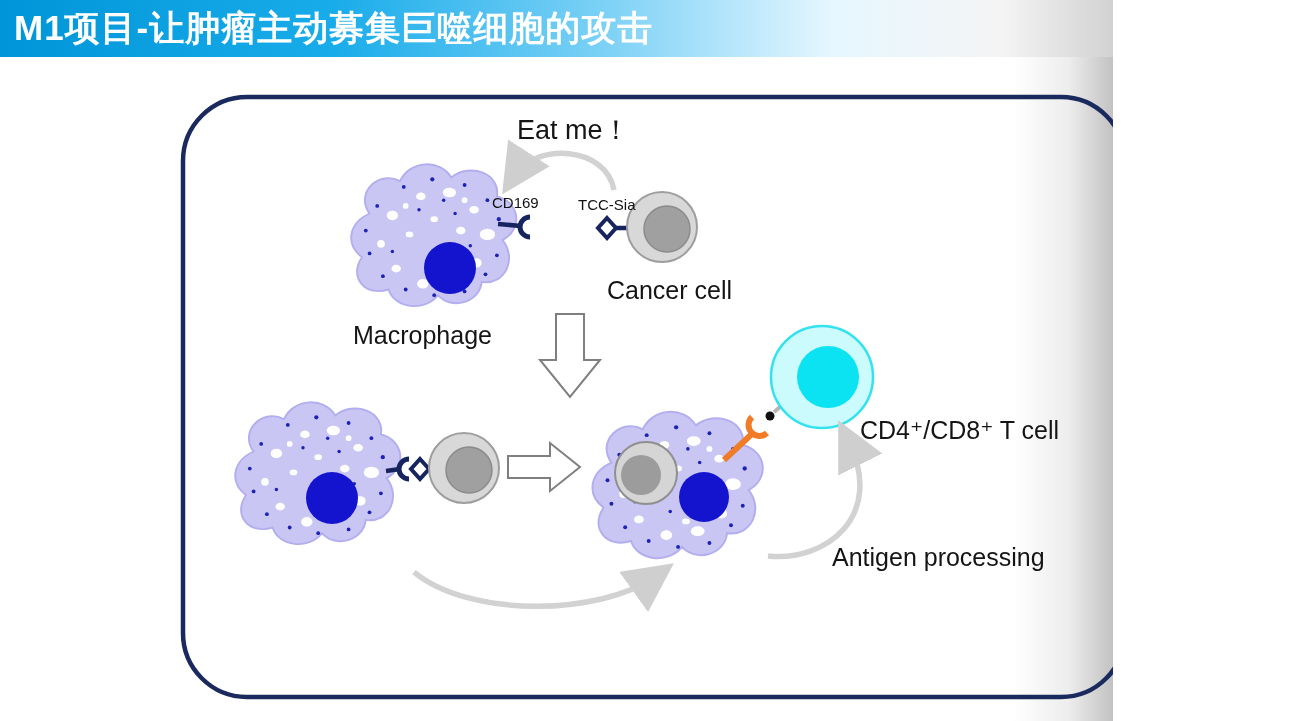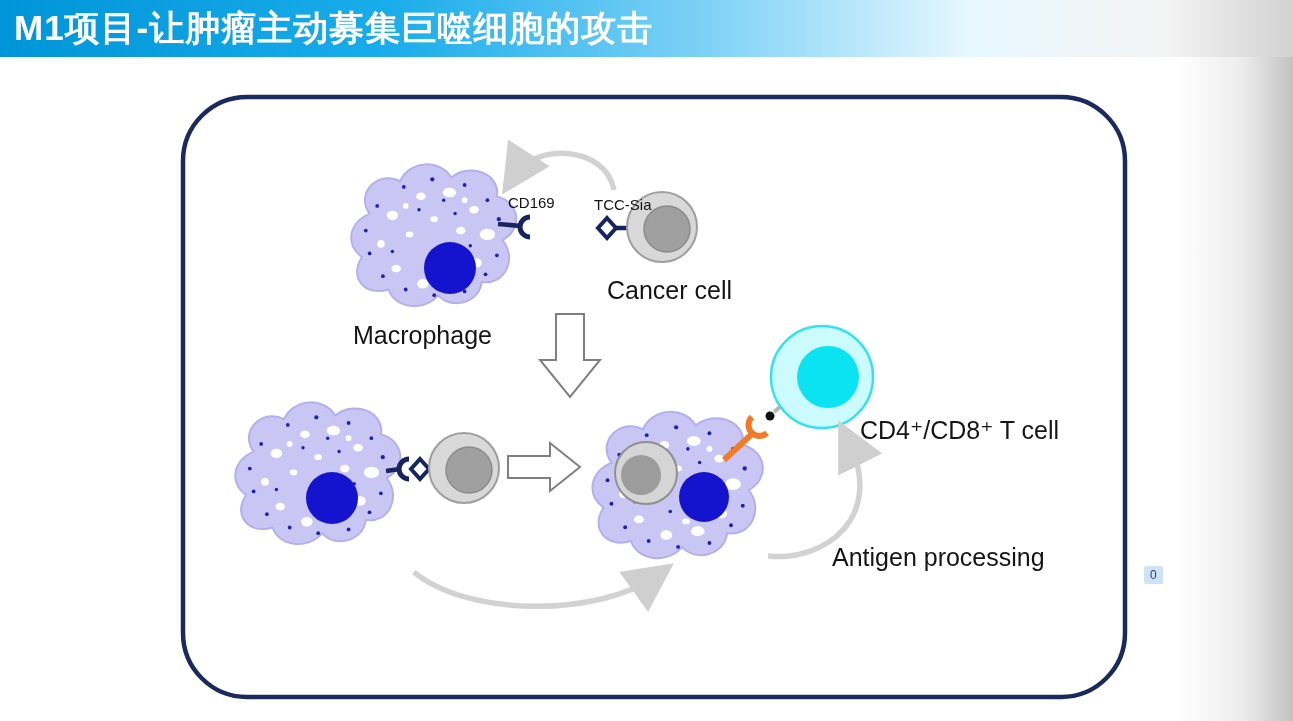--- a/index.html
+++ b/index.html
@@ -1,32 +1,32 @@
 <!DOCTYPE html>
 <html><head>
 <meta charset="utf-8">
 <style>
   html,body{margin:0;padding:0;}
   .stage{
-    position:relative;width:1293px;height:721px;overflow:hidden;
+    position:relative;width:1113px;height:721px;overflow:hidden;
     background:linear-gradient(90deg,#ffffff 0%,#ffffff 91%,#ededed 96%,#c2c2c2 100%);
     font-family:"Liberation Sans","DejaVu Sans",sans-serif;
   }
   .titlebar{
     position:absolute;top:0;left:0;width:100%;height:57px;
     background:linear-gradient(90deg,#0095d8 0%,#19acea 30%,#7fd2f6 55%,#e6f7ff 75%,#f4f4f4 90%,#d2d2d2 100%);
     display:flex;align-items:center;
   }
   .titlebar .ttl{
     padding-left:14px;color:#ffffff;font-size:35px;font-weight:bold;letter-spacing:1px;
     white-space:nowrap;
   }
   svg.gfx{position:absolute;top:0;left:0;}
   .lbl{position:absolute;color:#151515;font-size:25px;white-space:nowrap;}
-  .lbl.small{font-size:15px;color:#111;margin-left:16px;}
+  .lbl.small{font-size:15px;color:#111;}
   .antigen{position:absolute;left:832px;top:538px;width:292px;text-align:left;
     color:#151515;font-size:25px;line-height:39px;}
   .badge{
     position:absolute;left:1144px;top:566px;background:#cfe1f5;color:#1a3f8f;
     font-size:12px;padding:2px 6px;line-height:14px;border-radius:2px;
   }
 </style>
 </head>
 <body>
 
@@ -152,20 +152,21 @@
     <g>
       <circle cx="822" cy="377" r="51" fill="#ccfbfe" stroke="#33e2ef" stroke-width="2.5"></circle>
       <circle cx="828" cy="377" r="31" fill="#0be3f2"></circle>
     </g>
 
     <path d="M 768,556 C 826,562 886,516 848,440" fill="none" stroke="#d2d2d2" stroke-width="5.5" marker-end="url(#ah)"></path>
 
     <path d="M 414,572 C 470,618 600,616 656,576" fill="none" stroke="#d2d2d2" stroke-width="5.5" marker-end="url(#ah)"></path>
   </svg>
 
+  <div class="lbl" style="left:517px;top:112px;font-size:27px;">Eat me！</div>
   <div class="lbl small" style="left:492px;top:194px;">CD169</div>
   <div class="lbl small" style="left:578px;top:196px;">TCC-Sia</div>
   <div class="lbl" style="left:607px;top:276px;text-align:right;">Cancer cell</div>
   <div class="lbl" style="left:353px;top:321px;">Macrophage</div>
   <div class="lbl" style="left:860px;top:416px;">CD4⁺/CD8⁺ T cell</div>
   <div class="antigen">
     <div>Antigen processing</div>
   </div>
 
   <div class="badge">0</div>

